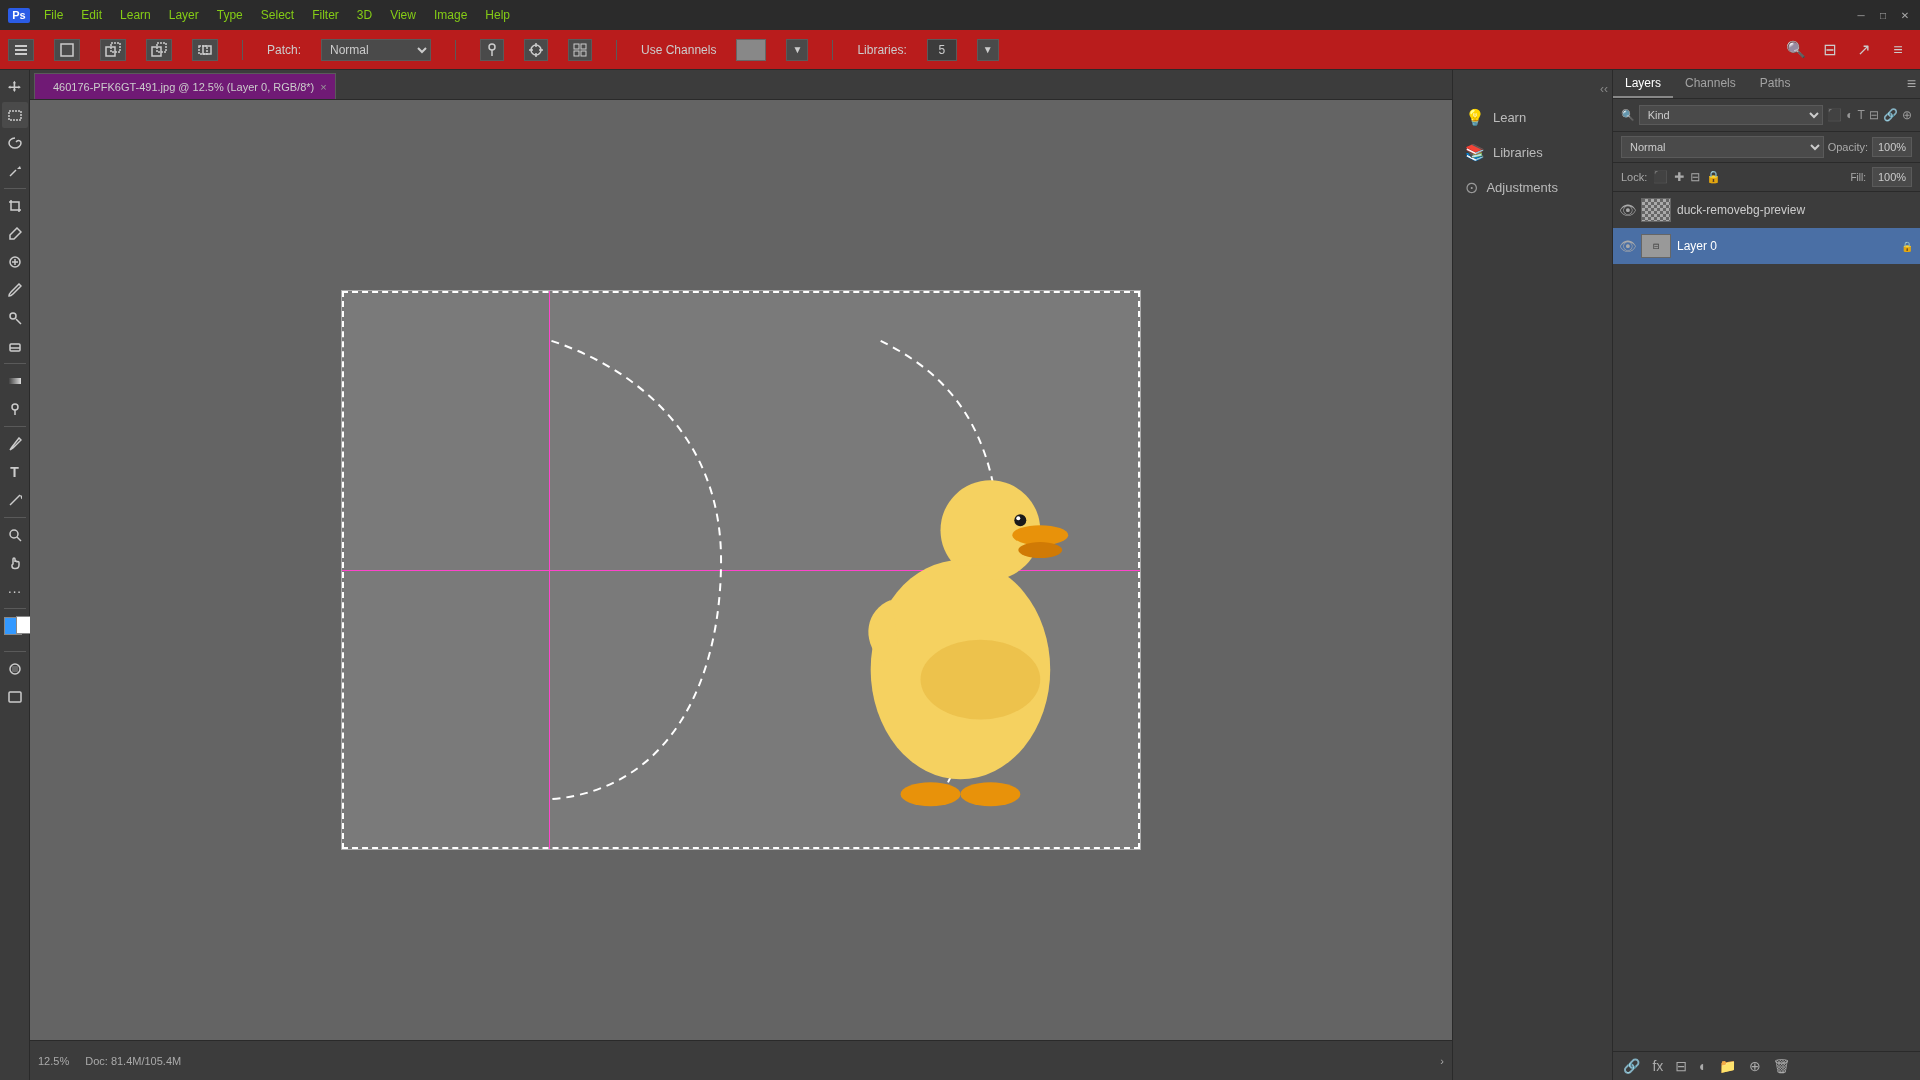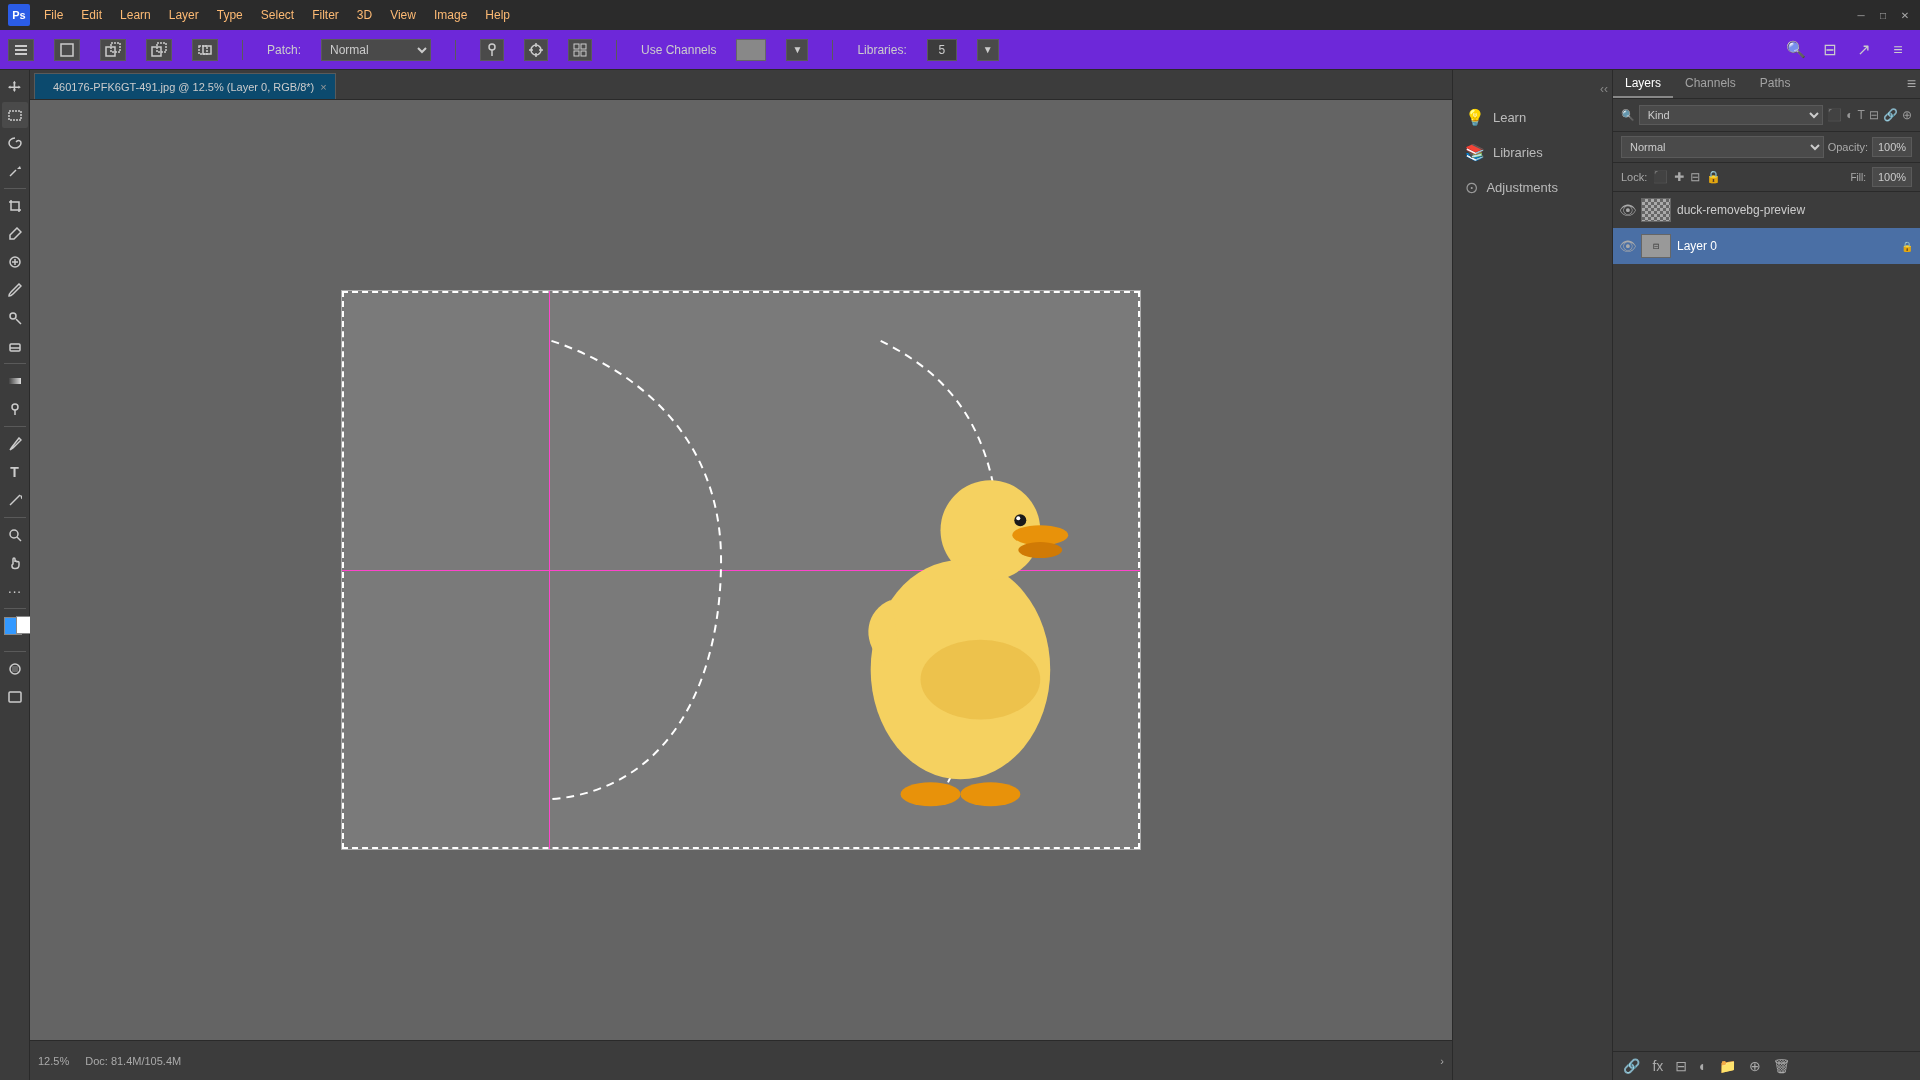--- a/index.html
+++ b/index.html
@@ -4,29 +4,29 @@
   <style>
     * { margin: 0; padding: 0; box-sizing: border-box; }
     body { width: 1920px; height: 1080px; background: #3c3c3c; font-family: 'Arial', sans-serif; font-size: 12px; color: #ccc; overflow: hidden; display: flex; flex-direction: column; }
 
     
     #title-bar {
       height: 30px; background: #2b2b2b; display: flex; align-items: center; justify-content: space-between;
       padding: 0 8px; flex-shrink: 0;
     }
     #title-bar-left { display: flex; align-items: center; gap: 6px; }
-    #title-bar-left .ps-logo { width: 22px; height: 22px; background: #2b5ce6; color: white; font-size: 11px; font-weight: bold; display: flex; align-items: center; justify-content: center; border-radius: 2px; }
+    #title-bar-left .ps-logo { width: 22px; height: 15px; background: #2b5ce6; color: white; font-size: 11px; font-weight: bold; display: flex; align-items: center; justify-content: center; border-radius: 2px; }
     #menu-bar { display: flex; gap: 2px; }
-    #menu-bar span { padding: 3px 8px; cursor: pointer; color: #fdba74; font-size: 12px; }
+    #menu-bar span { padding: 3px 8px; cursor: pointer; color: #84cc16; font-size: 12px; }
     #title-bar-right { display: flex; align-items: center; gap: 8px; }
     .win-btn { width: 14px; height: 14px; display: flex; align-items: center; justify-content: center; cursor: pointer; font-size: 10px; color: #aaa; }
 
     
     #options-bar {
-      height: 40px; background: #6d28d9; border-bottom: 1px solid #2a2a2a; display: flex; align-items: center; padding: 0 8px; gap: 20px; flex-shrink: 0;
+      height: 40px; background: #b91c1c; border-bottom: 1px solid #2a2a2a; display: flex; align-items: center; padding: 0 8px; gap: 20px; flex-shrink: 0;
     }
     .opt-btn { background: #4a4a4a; border: 1px solid #5a5a5a; color: #ccc; padding: 2px 4px; cursor: pointer; font-size: 10px; display: flex; align-items: center; justify-content: center; min-width: 22px; height: 22px; }
     .opt-label { color: #ccc; font-size: 12px; }
     .opt-select { background: #4a4a4a; border: 1px solid #5a5a5a; color: #ccc; padding: 2px 4px; font-size: 12px; height: 22px; outline: none; cursor: pointer; }
     .opt-divider { width: 1px; height: 20px; background: #5a5a5a; margin: 0 4px; }
     .opt-number { background: #3c3c3c; border: 1px solid #5a5a5a; color: #ccc; width: 30px; height: 22px; text-align: center; font-size: 12px; outline: none; }
     #opt-right { margin-left: auto; display: flex; align-items: center; gap: 6px; }
     .icon-circle { width: 28px; height: 28px; display: flex; align-items: center; justify-content: center; cursor: pointer; color: #ccc; font-size: 16px; border-radius: 50%; }
 
     
@@ -40,21 +40,21 @@
     .tool-btn.active { background: #4a4a4a; }
     .tool-divider { width: 22px; height: 1px; background: #5a5a5a; margin: 2px 0; }
     .color-fg { width: 18px; height: 18px; background: #3399ff; border: 1px solid #888; cursor: pointer; }
     .color-bg { width: 18px; height: 18px; background: white; border: 1px solid #888; cursor: pointer; position: relative; margin-top: -8px; margin-left: 6px; }
     .color-container { width: 26px; height: 26px; position: relative; display: flex; align-items: flex-start; justify-content: flex-start; margin: 4px 0; }
 
     
     #canvas-area { flex: 1; display: flex; flex-direction: column; overflow: hidden; }
     #tab-bar { height: 30px; background: #3c3c3c; border-bottom: 1px solid #2a2a2a; display: flex; align-items: flex-end; padding: 0 4px; flex-shrink: 0; }
     .tab { height: 26px; background: #4a4a4a; border: 1px solid #5a5a5a; border-bottom: none; display: flex; align-items: center; padding: 0 8px; gap: 6px; font-size: 11px; color: #ccc; cursor: pointer; min-width: 200px; }
-    .tab.active { background: #0c4a6e; padding-left: 18px; }
+    .tab.active { background: #701a75; padding-left: 18px; }
     .tab-close { font-size: 11px; color: #999; cursor: pointer; }
 
     #canvas-scroll { flex: 1; background: #646464; overflow: hidden; position: relative; display: flex; align-items: center; justify-content: center; }
     #canvas-container { position: relative; width: 800px; height: 560px; }
     #canvas-image { width: 100%; height: 100%; background: #808080; position: relative; overflow: hidden; border: 1px solid #aaa; }
     #canvas-bg { position: absolute; top: 0; left: 0; width: 100%; height: 100%; background: #7a7a7a; }
 
     
     #selection-top { position: absolute; top: 0; left: 0; right: 0; height: 1px; border-top: 2px dashed white; }
     #selection-bottom { position: absolute; bottom: 0; left: 0; right: 0; height: 1px; border-bottom: 2px dashed white; }

